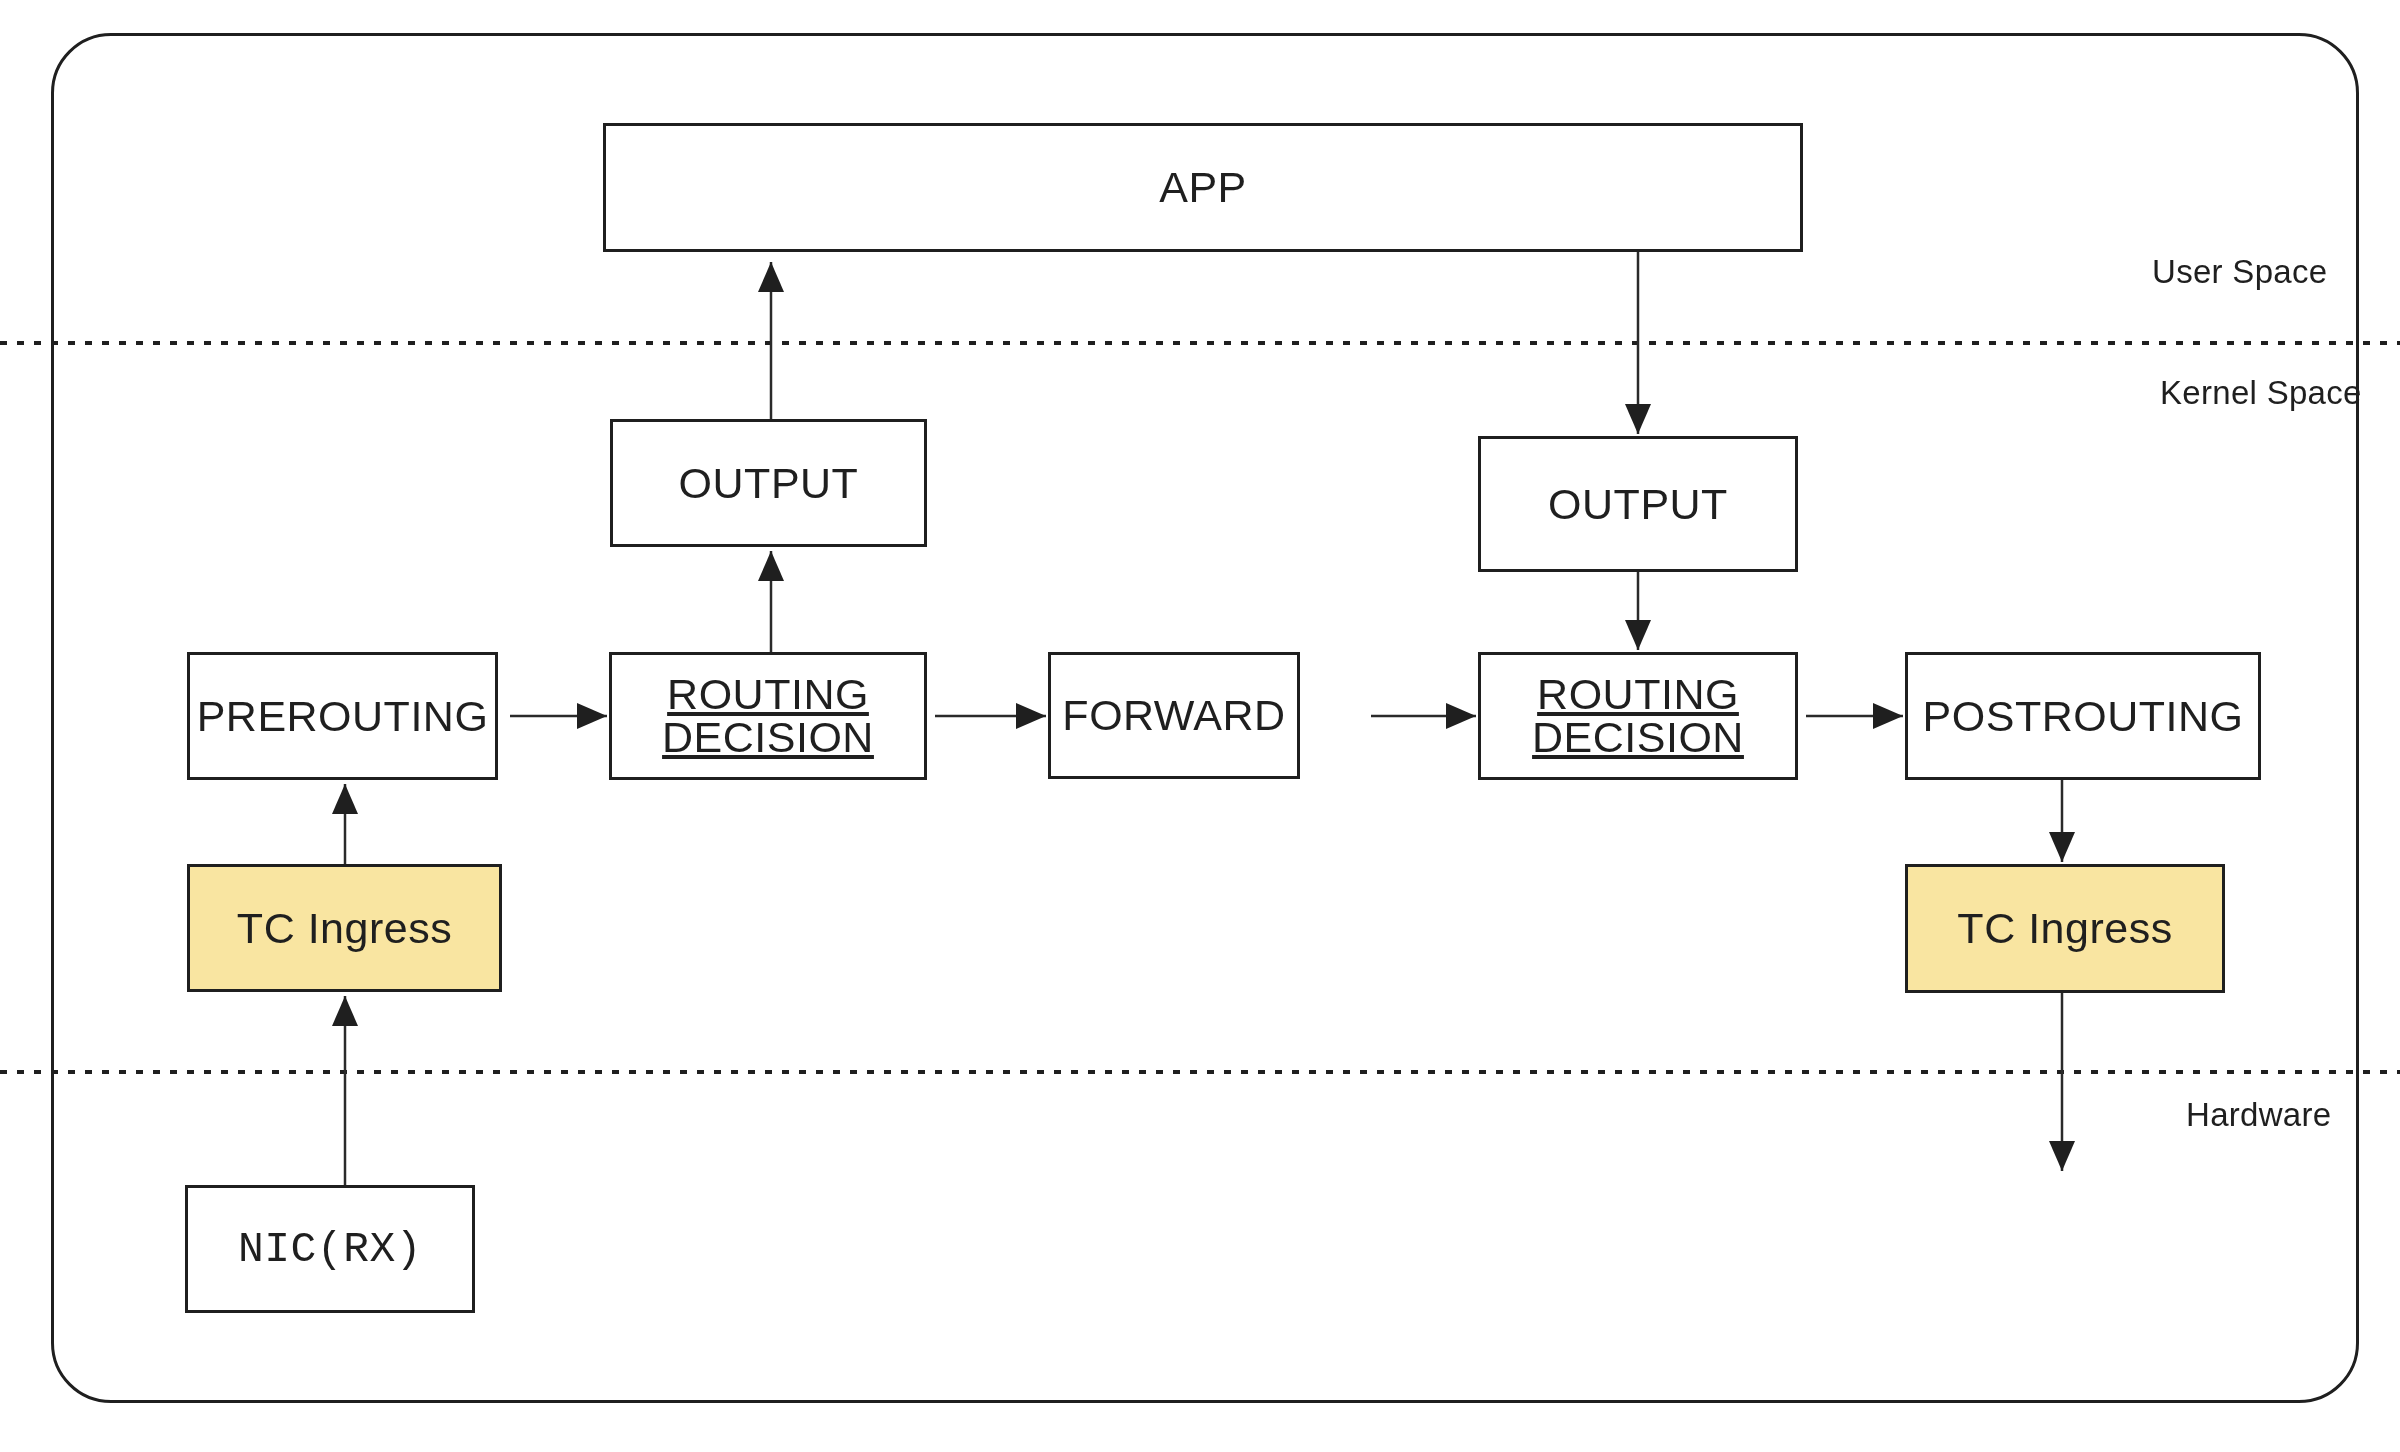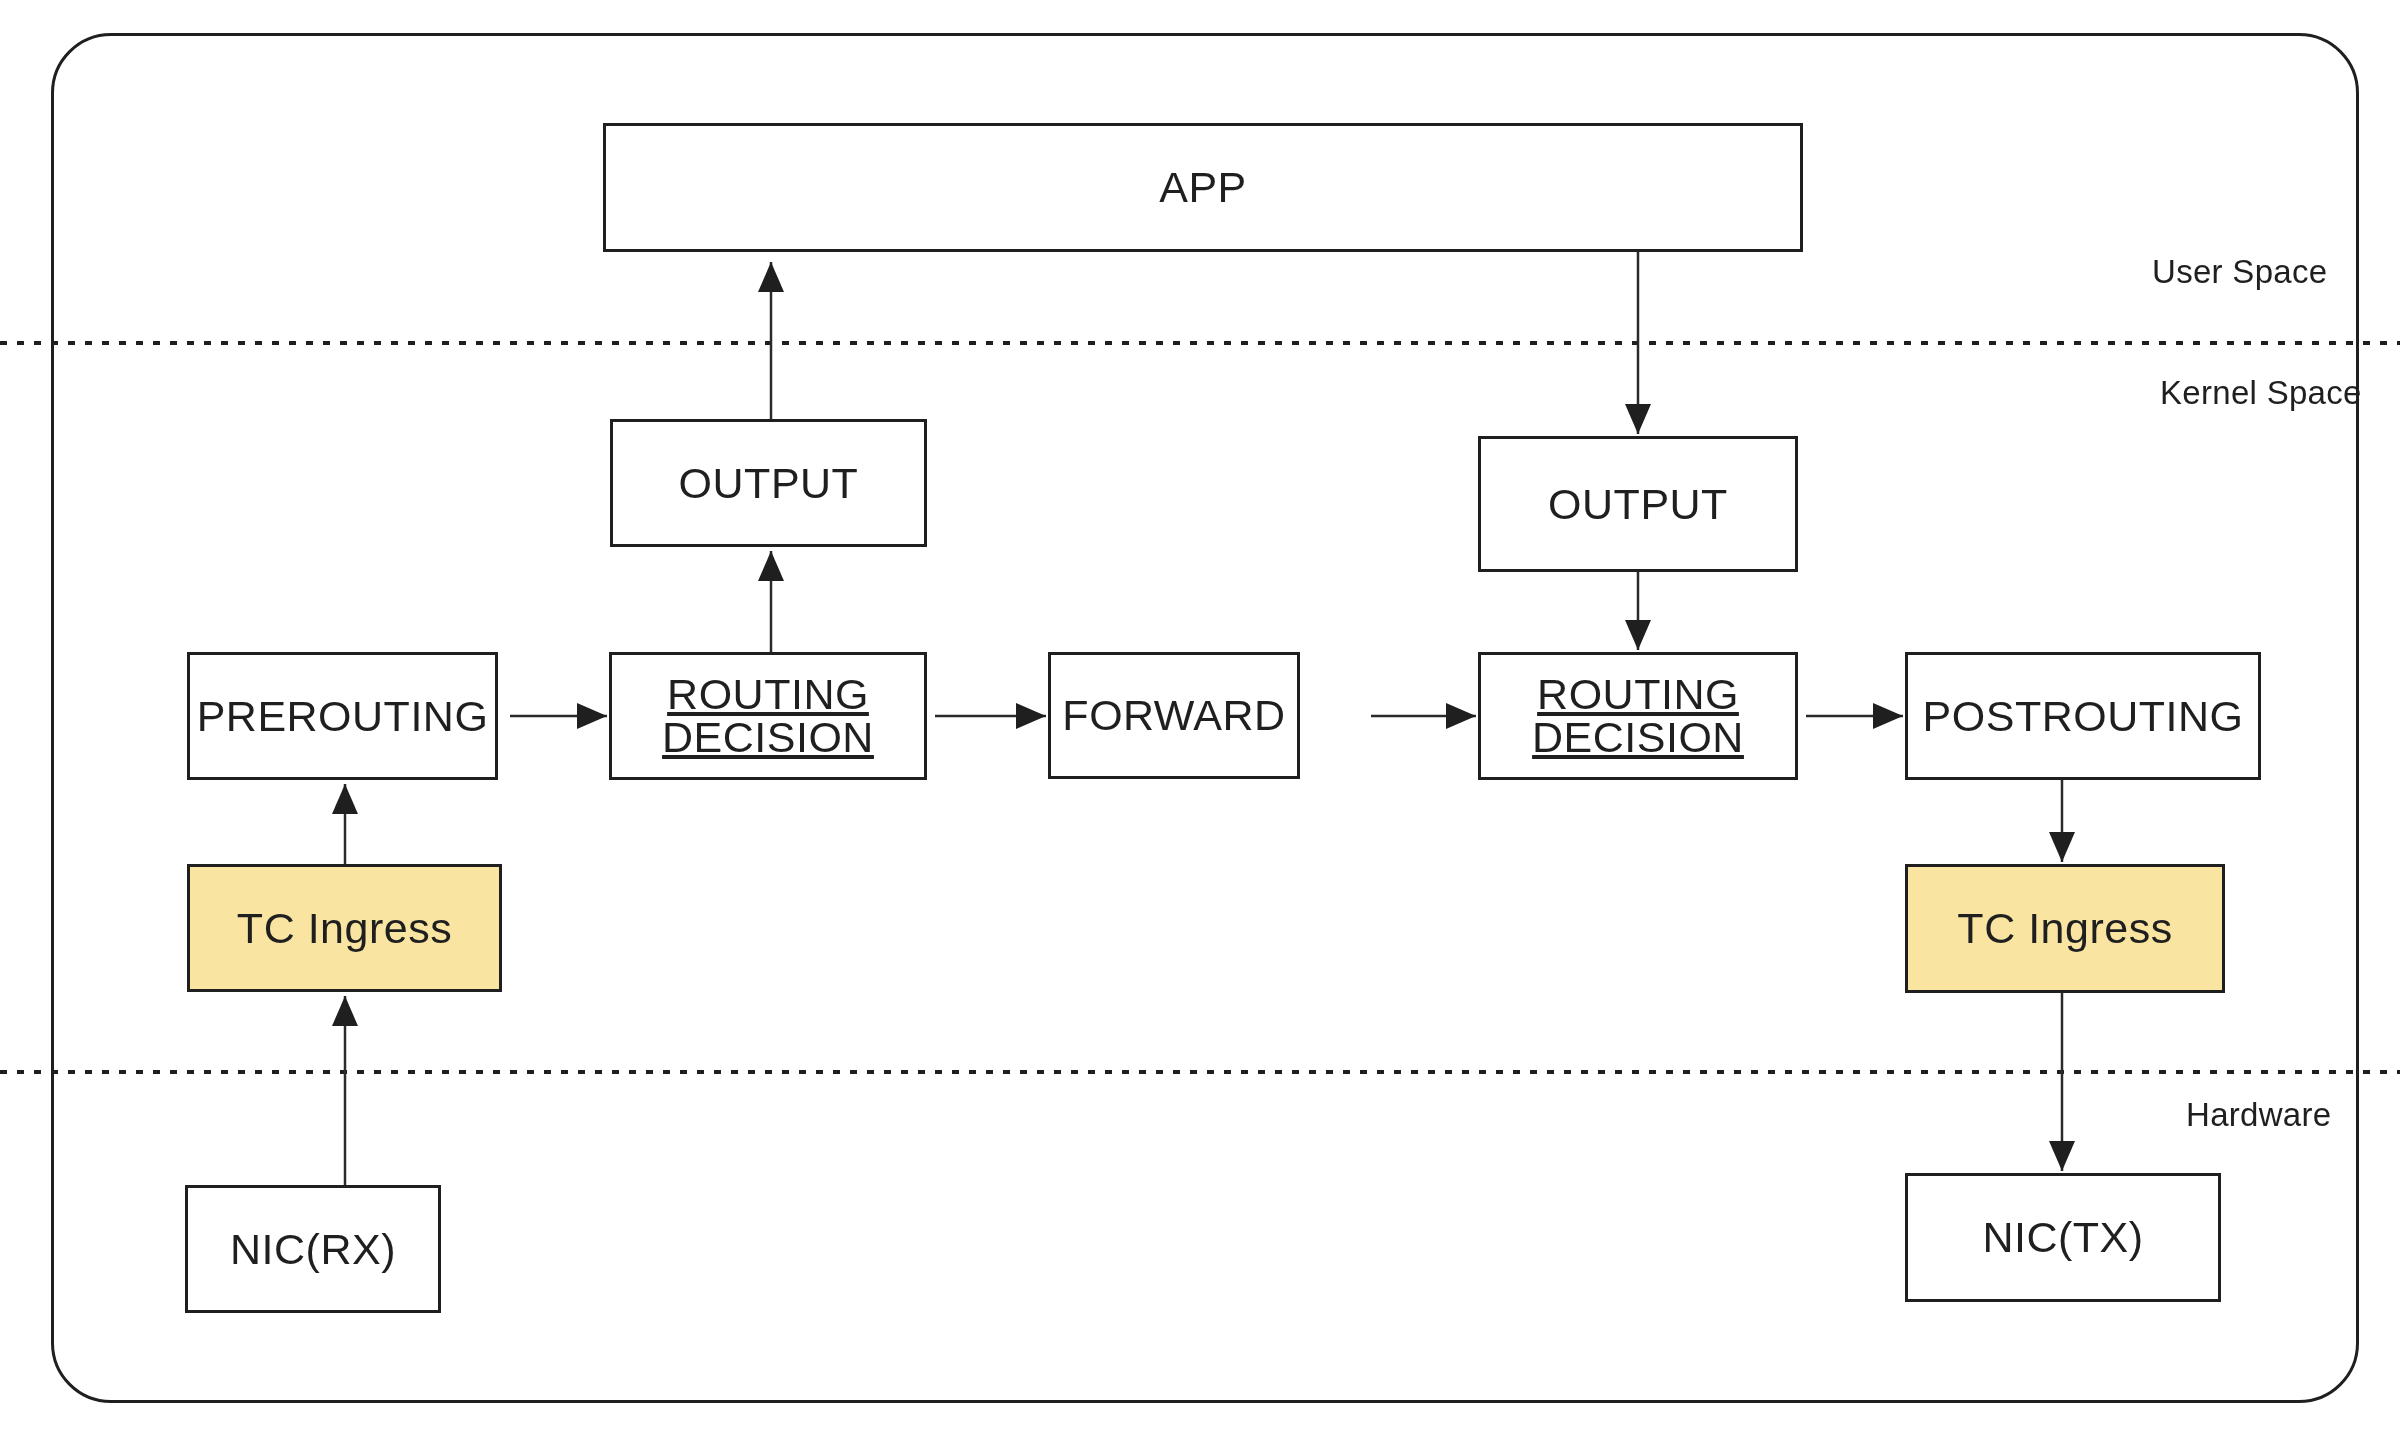--- a/index.html
+++ b/index.html
@@ -61,21 +61,21 @@
   #node-app            { left: 603px;  top: 123px;  width: 1200px; height: 129px; }
   #node-output-left    { left: 610px;  top: 419px;  width: 317px;  height: 128px; }
   #node-output-right   { left: 1478px; top: 436px;  width: 320px;  height: 136px; }
   #node-prerouting     { left: 187px;  top: 652px;  width: 311px;  height: 128px; }
   #node-rd-left        { left: 609px;  top: 652px;  width: 318px;  height: 128px; }
   #node-forward        { left: 1048px; top: 652px;  width: 252px;  height: 127px; }
   #node-rd-right       { left: 1478px; top: 652px;  width: 320px;  height: 128px; }
   #node-postrouting    { left: 1905px; top: 652px;  width: 356px;  height: 128px; }
   #node-tc-left        { left: 187px;  top: 864px;  width: 315px;  height: 128px; }
   #node-tc-right       { left: 1905px; top: 864px;  width: 320px;  height: 129px; }
-  #node-nic-rx         { left: 185px;  top: 1185px; width: 256px;  height: 128px; }
+  #node-nic-rx         { left: 185px;  top: 1185px; width: 290px;  height: 128px; font-family: Liberation Mono, monospace; }
   #node-nic-tx         { left: 1905px; top: 1173px; width: 316px;  height: 129px; }
   #region-user-space   { left: 2152px; top: 252px; text-align: right;  }
   #region-kernel-space { left: 2140px; top: 373px; margin-left: 20px;  }
   #region-hardware     { left: 2186px; top: 1095px; }
 </style>
 </head>
 <body>
 
 <div id="canvas">
 
@@ -147,17 +147,14 @@
   </div>
 
   <div class="node" id="node-tc-right" style="background-color: rgb(249, 229, 161);">
     <span class="lbl">TC Ingress</span>
   </div>
 
   <div class="node" id="node-nic-rx">
     <span class="lbl">NIC(RX)</span>
   </div>
 
-  <div class="node" id="node-nic-tx">
-    <span class="lbl">NIC(TX)</span>
-  </div>
 
 </div>
 
 </body></html>

